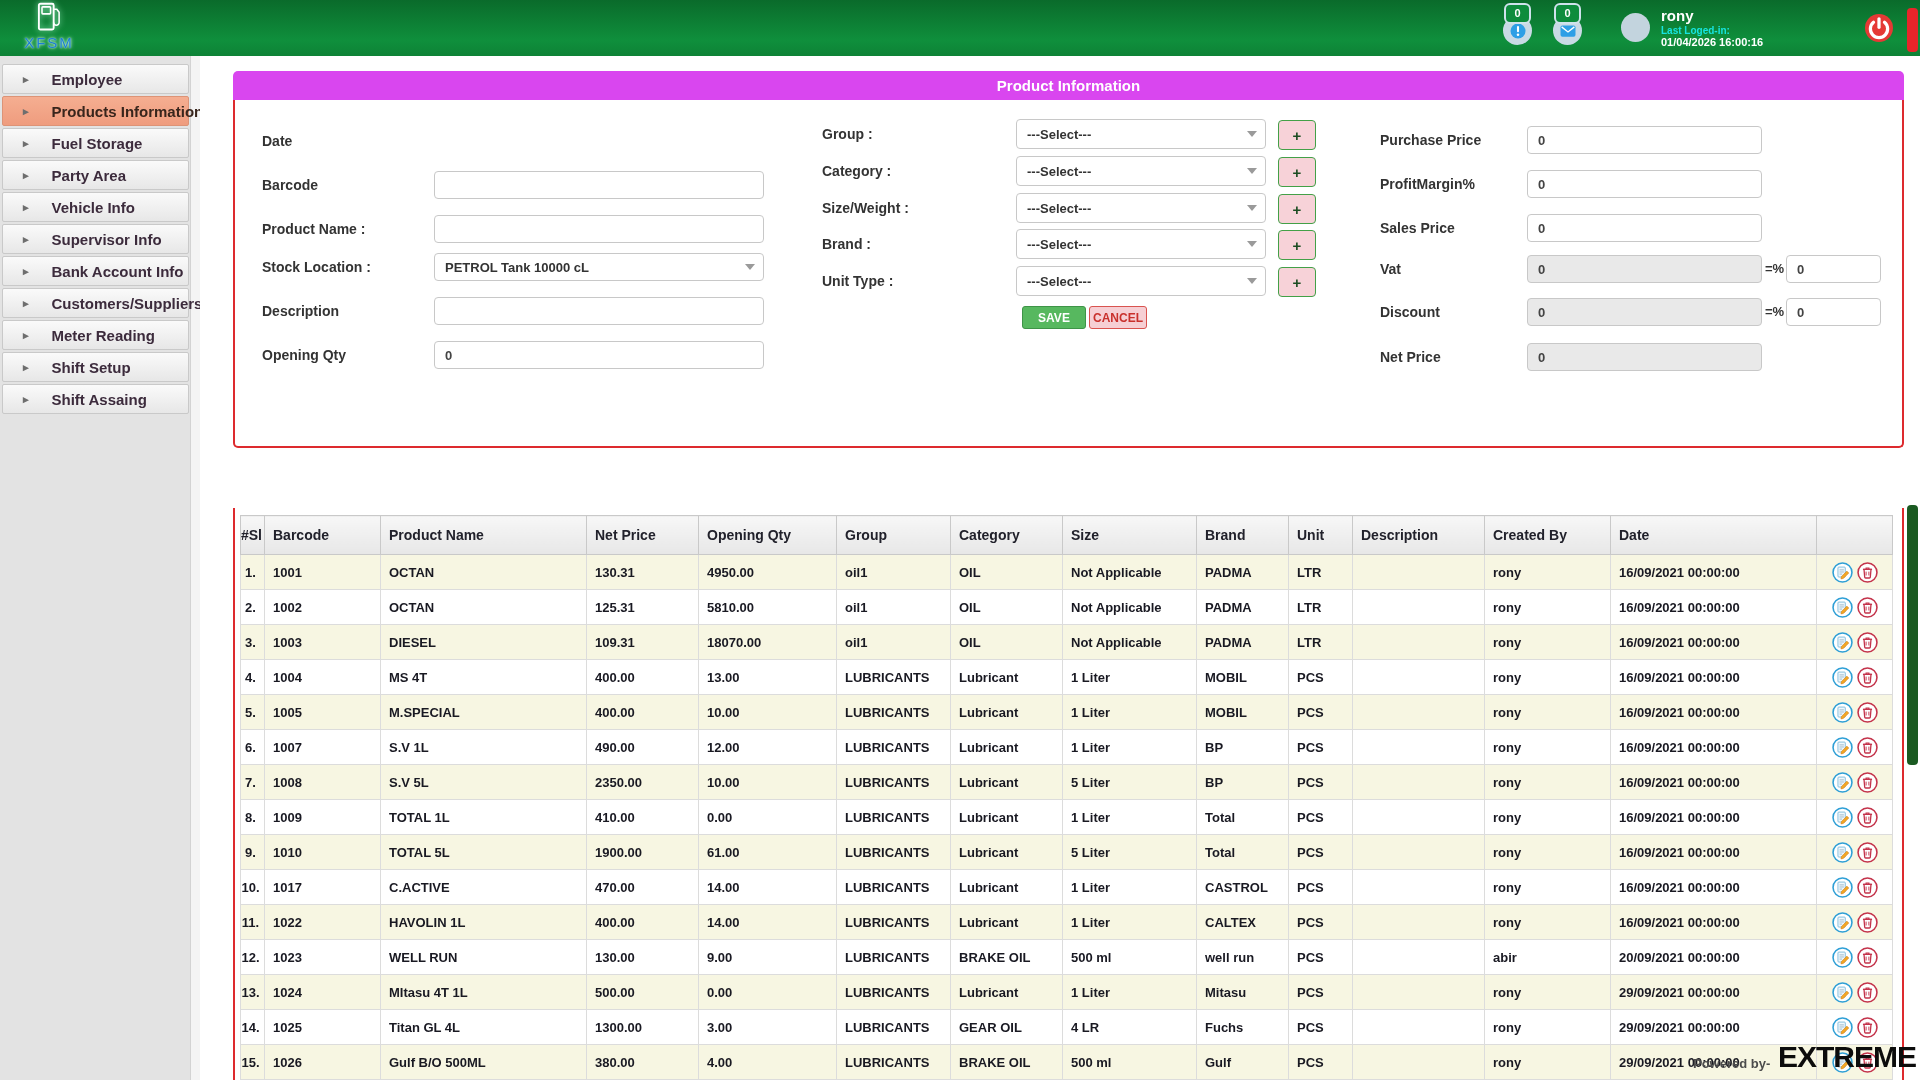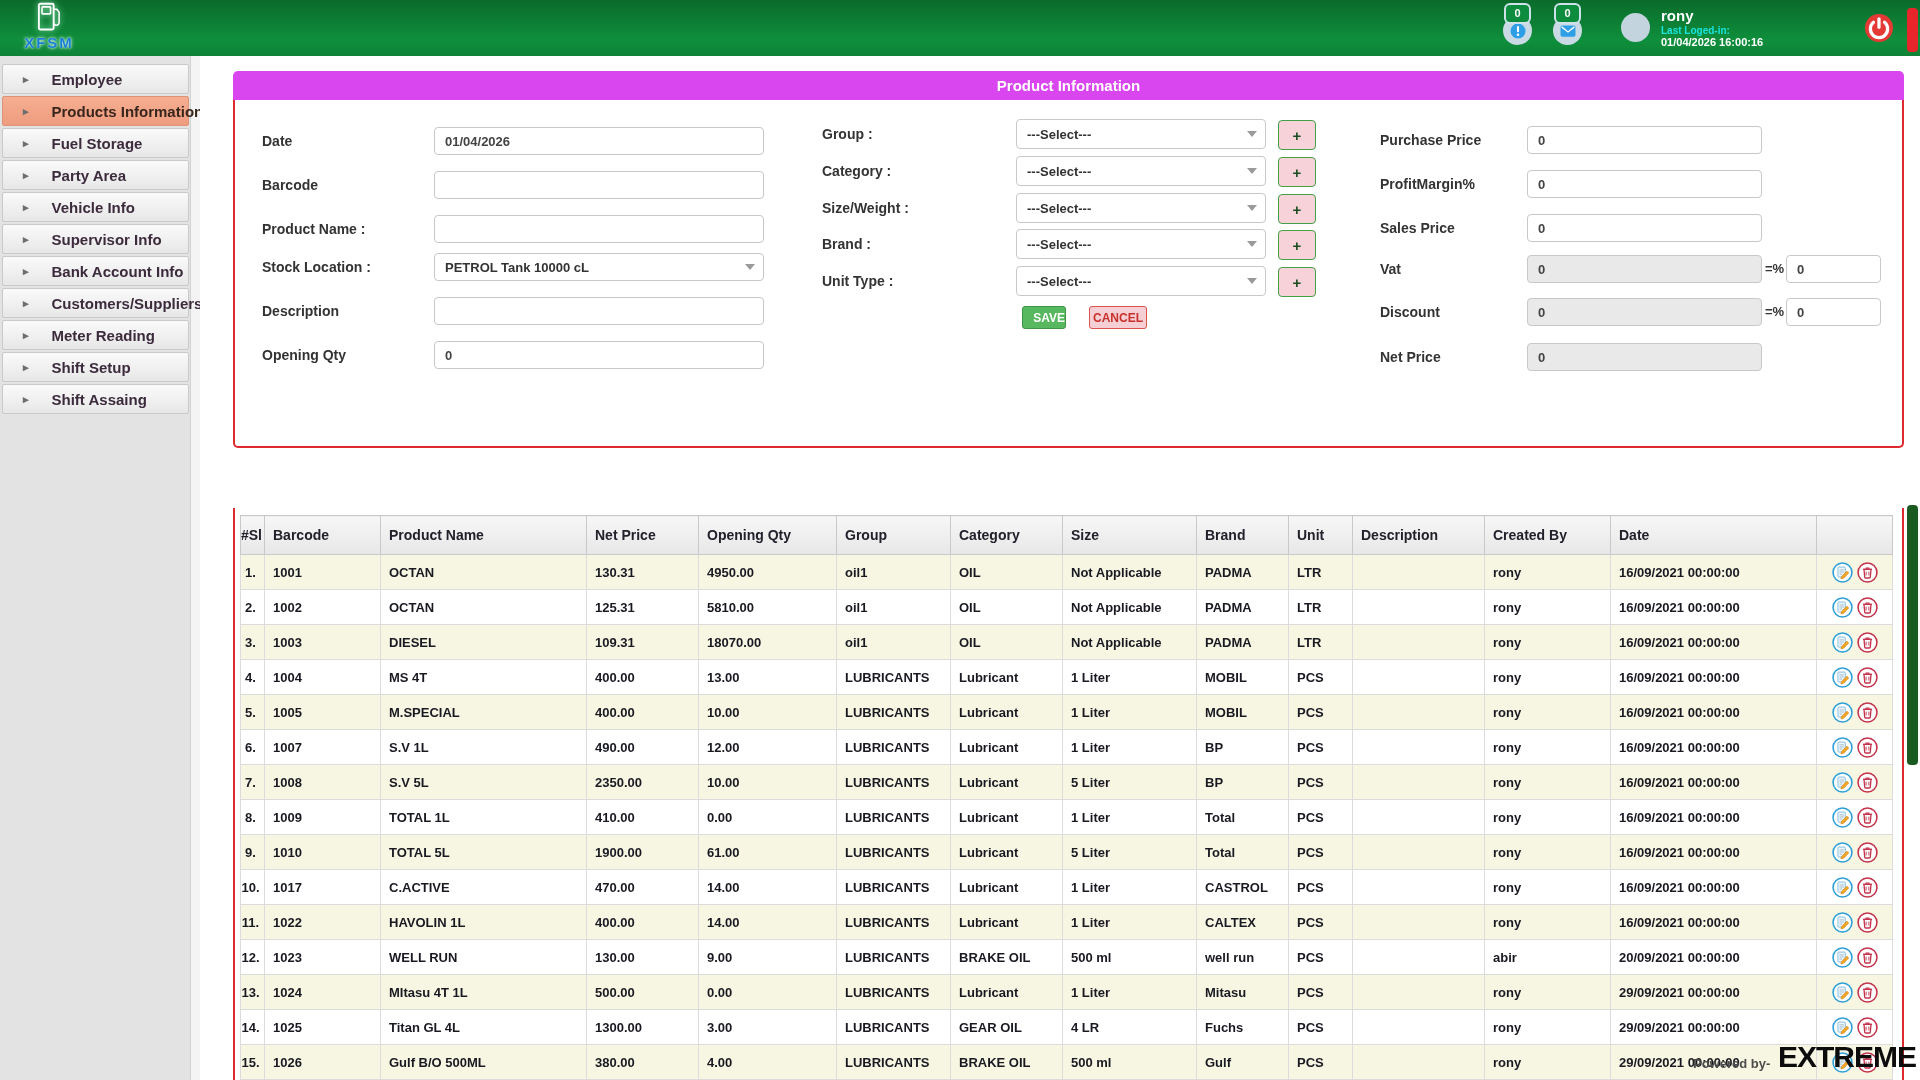--- a/index.html
+++ b/index.html
@@ -4,21 +4,21 @@
 <style>
   html,body{margin:0;padding:0;}
   body{width:1920px;height:1080px;overflow:hidden;position:relative;background:#fff;
        font-family:"Liberation Sans",sans-serif;}
 
   
   .header{position:absolute;left:0;top:0;width:1920px;height:56px;
     background:linear-gradient(180deg,#0a6b2b 0%,#0f8f3c 72%,#0d8236 100%);}
   .logo{position:absolute;left:18px;top:1px;width:62px;text-align:center;}
   .logo svg{width:28px;height:32px;filter:drop-shadow(0 0 3px rgba(170,255,210,.9));}
-  .logo .lname{display:block;margin-top:-3px;font-size:15px;font-weight:bold;letter-spacing:2px;
+  .logo .lname{display:block;margin-top:-3px;font-size:15px;font-weight:normal;letter-spacing:2px;
     color:#1a7fd4;text-shadow:0 0 4px #bdf7da,0 0 2px #ffffff;}
   .nicon{position:absolute;top:16px;width:29px;height:29px;border-radius:50%;background:#c9dae5;
     display:flex;align-items:center;justify-content:center;cursor:pointer;}
   .nicon svg{width:18px;height:18px;}
   .badge{position:absolute;height:15px;min-width:11px;padding:1px 6px;background:#0e8c3d;
     border:2px solid #cfe2ec;border-radius:6px;color:#fff;font-size:11px;font-weight:bold;
     line-height:15px;text-align:center;z-index:3;}
   .avatar{position:absolute;left:1621px;top:13px;width:29px;height:29px;border-radius:50%;background:#c3d4de;}
   .uname{position:absolute;left:1661px;top:7px;color:#fff;font-size:15px;font-weight:bold;}
   .ulog{position:absolute;left:1661px;top:25px;color:#17e4e0;font-size:10px;font-weight:bold;}
@@ -60,22 +60,22 @@
   .flabel.mid{height:30px;line-height:30px;}
   .finput{position:absolute;height:28px;box-sizing:border-box;border:1px solid #c8c8c8;border-radius:4px;
     padding:0 10px;font-size:13px;font-weight:bold;color:#444;font-family:inherit;background:#fff;}
   .finput.dis{background:#e9e9e9;}
   .fsel{position:absolute;box-sizing:border-box;border:1px solid #c8c8c8;border-radius:4px;background:#fff;
     display:flex;align-items:center;padding:0 22px 0 10px;font-size:13px;font-weight:bold;color:#333;cursor:pointer;}
   .fsel .caret{position:absolute;right:8px;top:50%;margin-top:-3px;width:0;height:0;
     border-left:5px solid transparent;border-right:5px solid transparent;border-top:6px solid #9a9a9a;}
   .addbtn{position:absolute;width:38px;height:30px;background:#f7d2d8;border:1px solid #43a047;
     border-radius:4px;font-size:15px;font-weight:bold;color:#1d4d22;cursor:pointer;}
-  .savebtn{position:absolute;left:787px;top:206px;width:44px;height:23px;background:#57b85f;
-    border:1px solid #3e9447;border-radius:3px;color:#fff;font-weight:bold;font-size:12px;cursor:pointer;padding:0;text-align:right;}
+  .savebtn{position:absolute;left:787px;top:206px;width:64px;height:23px;background:#57b85f;
+    border:1px solid #3e9447;border-radius:3px;color:#fff;font-weight:bold;font-size:12px;cursor:pointer;padding:0;}
   .cancelbtn{position:absolute;left:833px;top:206px;width:58px;height:23px;background:#f6cfd4;
     border:1px solid #d9534f;border-radius:3px;color:#c9302c;font-weight:bold;font-size:12px;cursor:pointer;padding:0;margin-left:21px;}
   .eqpct{position:absolute;font-size:13px;font-weight:bold;color:#333;height:28px;line-height:28px;}
 
   
   .dtable{position:absolute;left:5px;top:7px;border-collapse:collapse;table-layout:fixed;width:1652px;background:#fff;}
   .dtable th{height:38px;background:linear-gradient(180deg,#f7f7f7,#e7e7e7);border:1px solid #c9c9c9;
     font-size:14px;font-weight:bold;color:#21212b;text-align:left;padding:0 0 0 8px;overflow:hidden;white-space:nowrap;}
   .dtable td{height:34px;border:1px solid #dcdcdc;font-size:13px;font-weight:bold;color:#191922;
     padding:0 0 0 8px;overflow:hidden;white-space:nowrap;background:#fff;}
@@ -304,21 +304,20 @@
     </div>
 </div>
 
 <div class="main">
 
   <div class="panel p1">
     <div class="pbar">Product Information</div>
     <div class="pbody">
 
       <span class="flabel" style="left:27px;top:27px">Date</span>
-      <input class="finput" style="left: 199px; top: 27px; width: 330px;" value="01/04/2026">
 
       <span class="flabel" style="left:27px;top:71px">Barcode</span>
       <input class="finput" style="left: 199px; top: 71px; width: 330px;" value="">
 
       <span class="flabel" style="left:27px;top:115px">Product Name :</span>
       <input class="finput" style="left: 199px; top: 115px; width: 330px;" value="">
 
       <span class="flabel" style="left:27px;top:153px">Stock Location :</span>
       <div class="fsel" style="left:199px;top:153px;width:330px;height:28px">
         <span>PETROL Tank 10000 cL</span>

